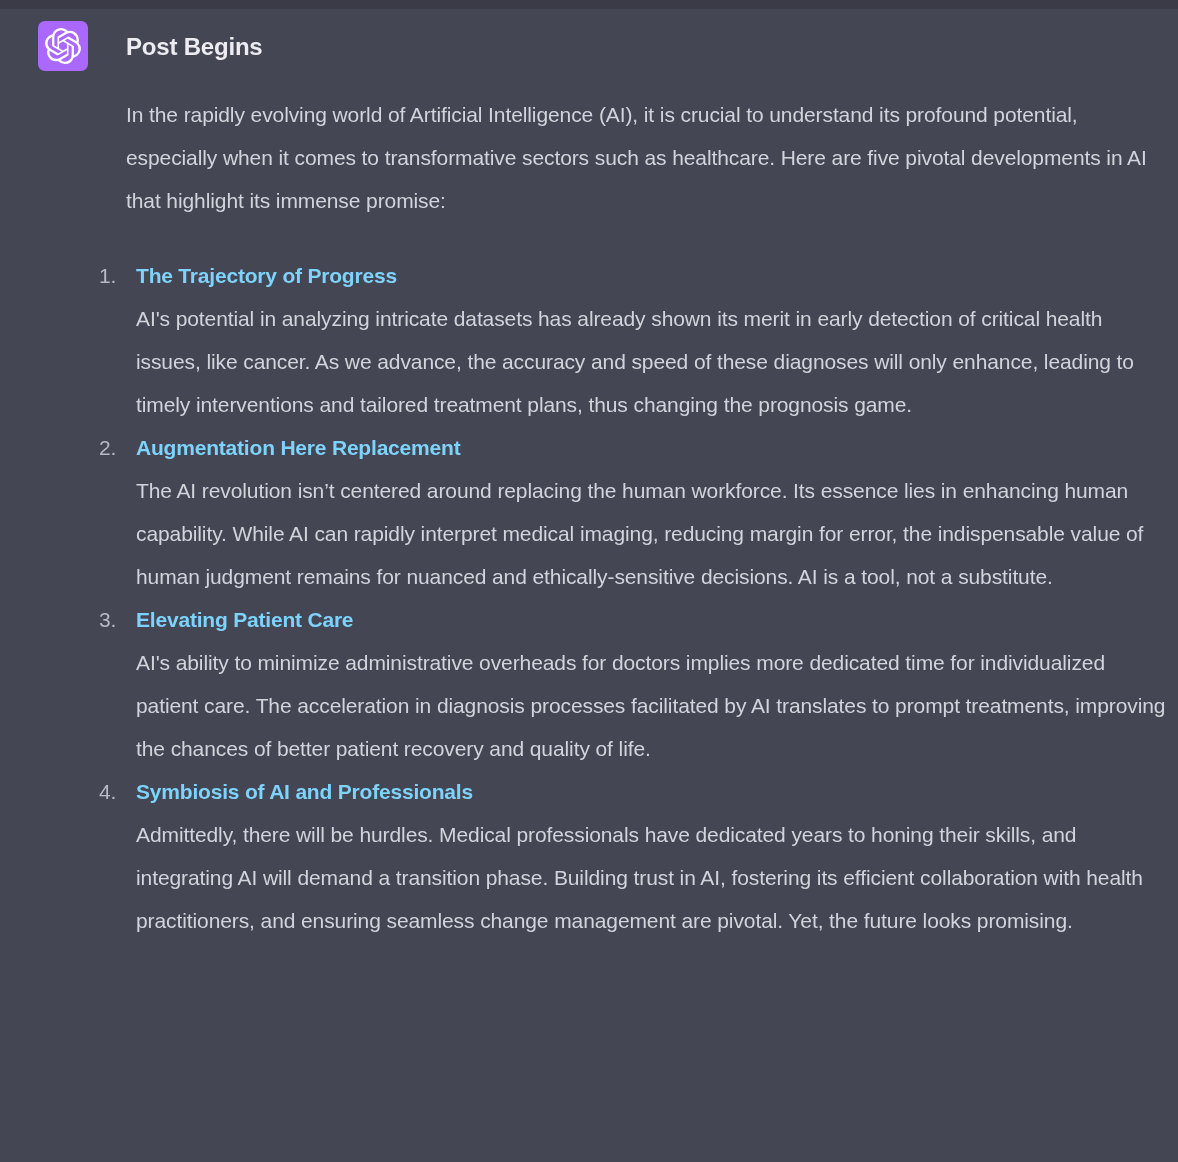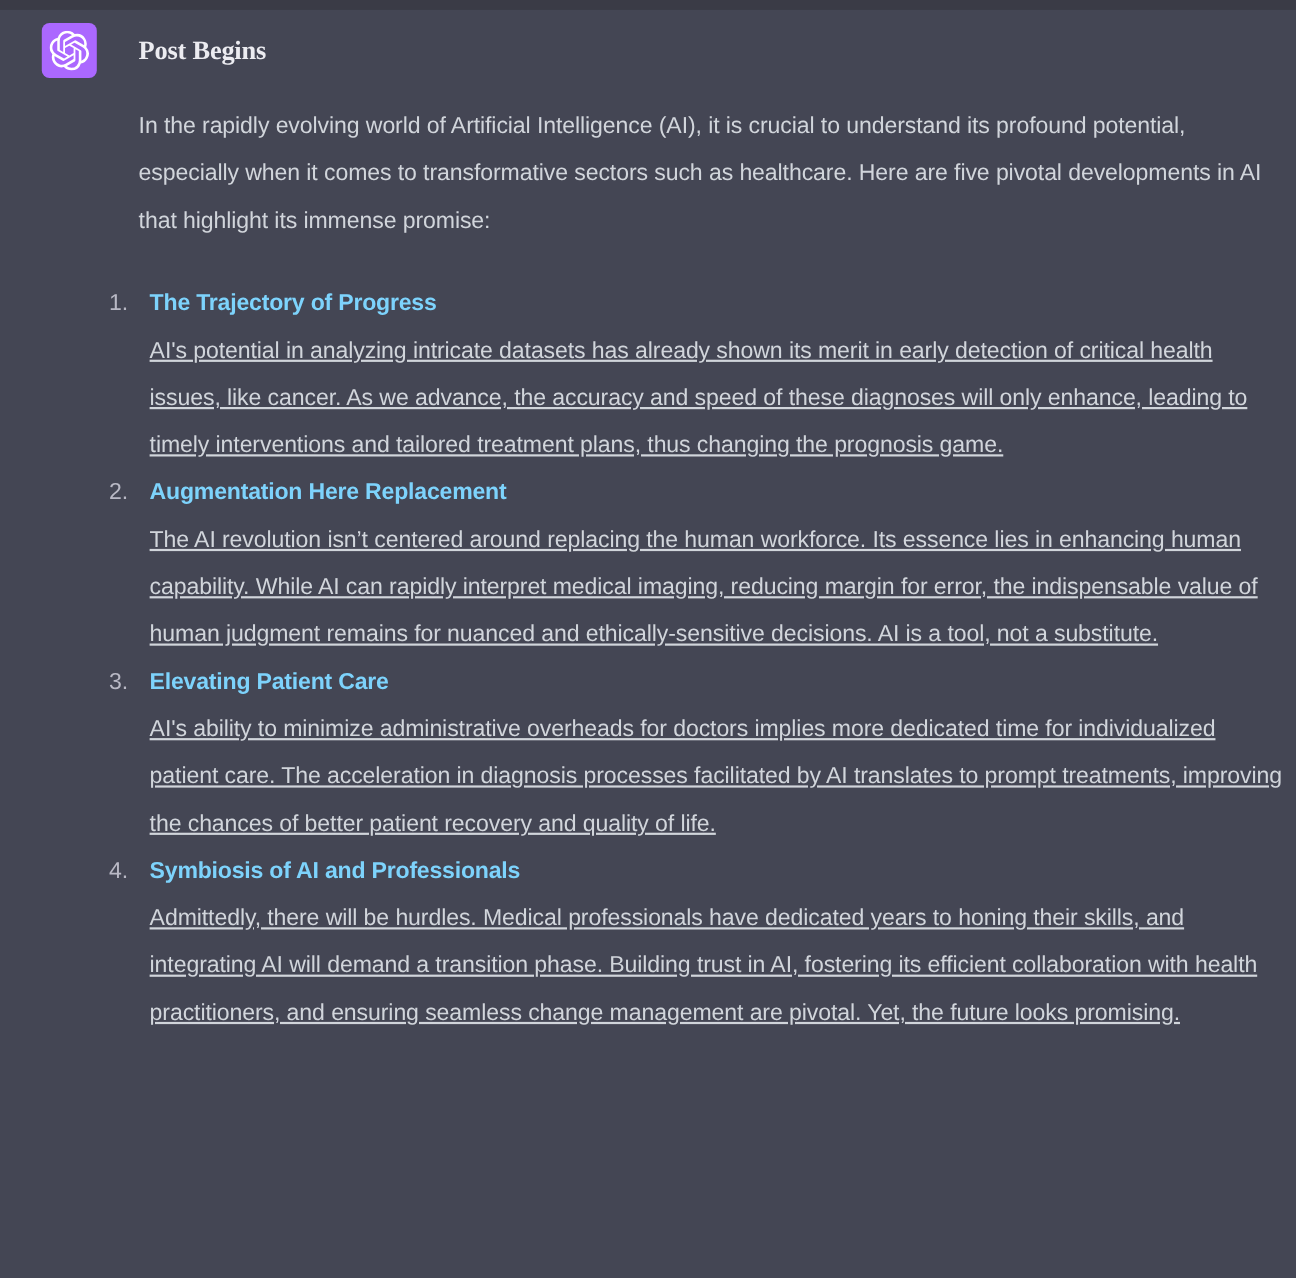--- a/index.html
+++ b/index.html
@@ -41,21 +41,20 @@
   .post-title {
     position: absolute;
     left: 126px;
     top: 33px;
     font-size: 24px;
     line-height: 28px;
     font-weight: 700;
     color: #ECECF1;
     letter-spacing: -0.2px;
     white-space: nowrap;
-    font-family: Liberation Serif, serif;
   }
   .content {
     position: absolute;
     left: 126px;
     top: 93px;
     width: 1048px;
     color: #D1D5DB;
     font-size: 21px;
     line-height: 43px;
     letter-spacing: -0.1px;
@@ -84,21 +83,20 @@
     font-weight: 400;
   }
   .li-title {
     display: block;
     color: #7dd3fc;
     font-weight: 700;
     letter-spacing: -0.2px;
   }
   .li-body {
     margin: 0;
-    text-decoration: underline;
   }
 </style>
 </head>
 <body>
 
 <div class="top-strip"></div>
 
 <div class="avatar">
   <svg viewBox="0 0 24 24" xmlns="http://www.w3.org/2000/svg" aria-hidden="true">
     <path d="M22.2819 9.8211a5.9847 5.9847 0 0 0-.5157-4.9108 6.0462 6.0462 0 0 0-6.5098-2.9A6.0651 6.0651 0 0 0 4.9807 4.1818a5.9847 5.9847 0 0 0-3.9977 2.9 6.0462 6.0462 0 0 0 .7427 7.0966 5.98 5.98 0 0 0 .511 4.9107 6.051 6.051 0 0 0 6.5146 2.9001A5.9847 5.9847 0 0 0 13.2599 24a6.0557 6.0557 0 0 0 5.7718-4.2058 5.9894 5.9894 0 0 0 3.9977-2.9001 6.0557 6.0557 0 0 0-.7475-7.0729zm-9.022 12.6081a4.4755 4.4755 0 0 1-2.8764-1.0408l.1419-.0804 4.7783-2.7582a.7948.7948 0 0 0 .3927-.6813v-6.7369l2.02 1.1686a.071.071 0 0 1 .038.052v5.5826a4.504 4.504 0 0 1-4.4945 4.4944zm-9.6607-4.1254a4.4708 4.4708 0 0 1-.5346-3.0137l.142.0852 4.783 2.7582a.7712.7712 0 0 0 .7806 0l5.8428-3.3685v2.3324a.0804.0804 0 0 1-.0332.0615L9.74 19.9502a4.4992 4.4992 0 0 1-6.1408-1.6464zM2.3408 7.8956a4.485 4.485 0 0 1 2.3655-1.9728V11.6a.7664.7664 0 0 0 .3879.6765l5.8144 3.3543-2.0201 1.1685a.0757.0757 0 0 1-.071 0l-4.8303-2.7865A4.504 4.504 0 0 1 2.3408 7.8956zm16.5963 3.8558L13.1038 8.364 15.1192 7.2a.0757.0757 0 0 1 .071 0l4.8303 2.7913a4.4944 4.4944 0 0 1-.6765 8.1042v-5.6772a.79.79 0 0 0-.407-.667zm2.0107-3.0231l-.142-.0852-4.7735-2.7818a.7759.7759 0 0 0-.7854 0L9.409 9.2297V6.8974a.0662.0662 0 0 1 .0284-.0615l4.8303-2.7866a4.4992 4.4992 0 0 1 6.6802 4.66zM8.3065 12.863l-2.02-1.1638a.0804.0804 0 0 1-.038-.0567V6.0742a4.4992 4.4992 0 0 1 7.3757-3.4537l-.142.0805L8.704 5.459a.7948.7948 0 0 0-.3927.6813zm1.0976-2.3654l2.602-1.4998 2.6069 1.4998v2.9994l-2.5974 1.4997-2.6067-1.4997z"></path>

